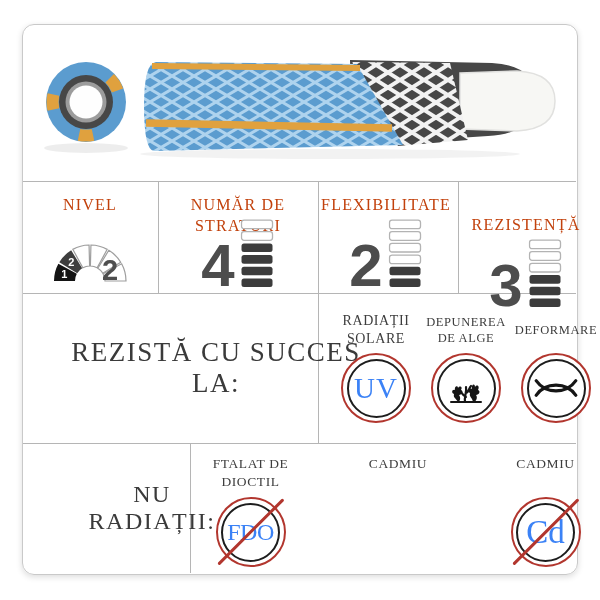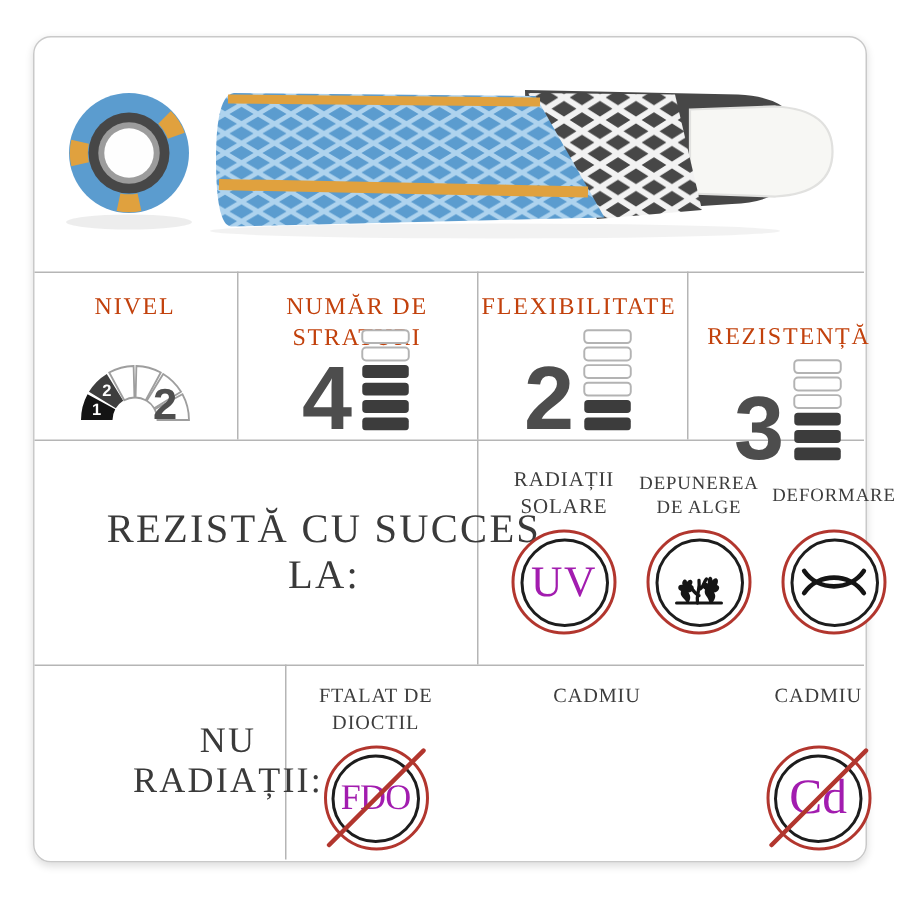--- a/index.html
+++ b/index.html
@@ -32,21 +32,21 @@
               line-height:1.3;letter-spacing:0.6px;color:#3d3d3d;}
   .resists .icon-label{height:46px;width:100%;}
   .excludes .icon-label{height:42px;width:100%;align-items:flex-start;font-size:13.5px;}
   .lbl-lg{font-size:14px;}
   .lbl-sm{font-size:12.5px;}
   .badge{position:relative;width:66px;height:66px;border:2px solid var(--accent-red,#b2362e);
          border-radius:50%;display:flex;align-items:center;justify-content:center;
          background:#fff;flex:none;}
   .badge-inner{width:55px;height:55px;border:2.5px solid #1d1d1d;border-radius:50%;
                background:#fff;display:flex;align-items:center;justify-content:center;}
-  .badge-text{color:#a21caf;font-family:Liberation Serif, serif;}
+  .badge-text{color:#3b82f6;font-family:Liberation Serif, serif;}
   .uv-text{font-size:29px;letter-spacing:1px;}
   .sym{font-size:33px;}
   .sym-small{font-size:24px;letter-spacing:-0.5px;}
   .slash{position:absolute;left:50%;top:50%;width:92px;height:3.4px;border-radius:2px;
          background:var(--accent-red,#b2362e);transform:translate(-50%,-50%) rotate(-45deg);}
 </style>
 </head>
 <body>
 
 <div class="canvas">

